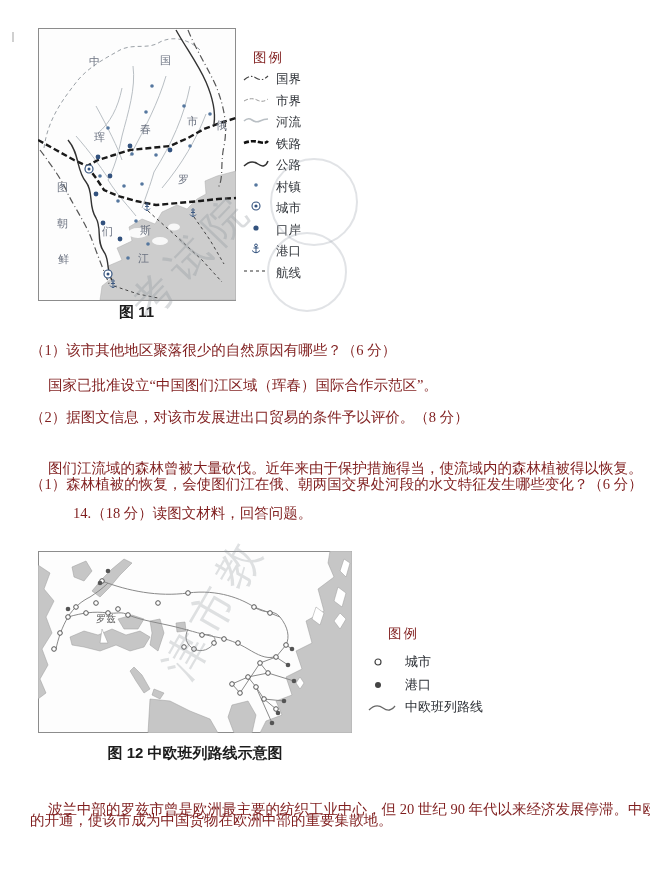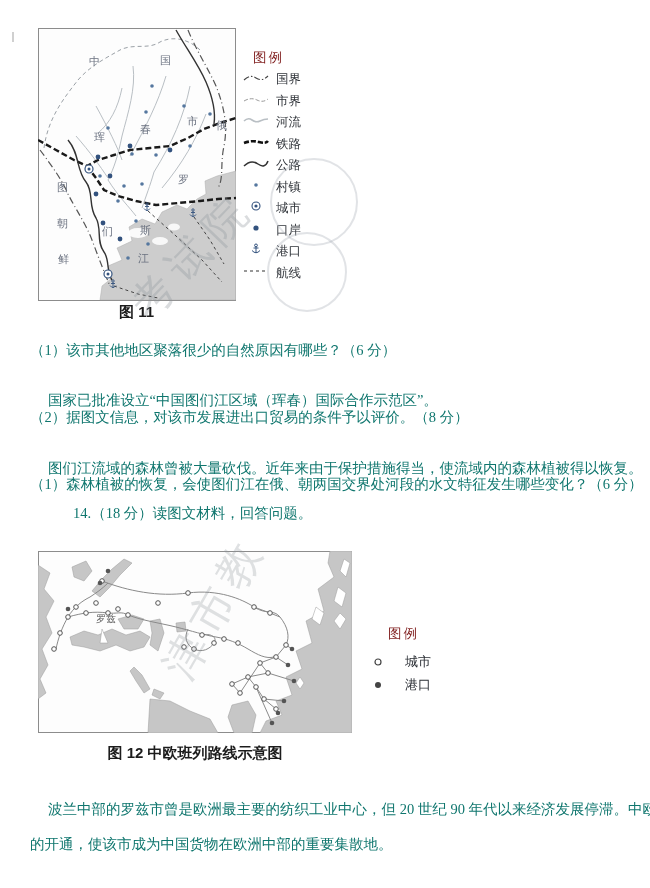--- a/index.html
+++ b/index.html
@@ -1,19 +1,19 @@
 <!DOCTYPE html>
 <html><head>
 <meta charset="utf-8">
 <style>
   html,body{margin:0;padding:0;background:#ffffff;}
   body{width:650px;height:888px;position:relative;overflow:hidden;
        font-family:"Liberation Serif","DejaVu Serif",serif;color:#262626;}
   .abs{position:absolute;}
-  .tline{position:absolute;font-size:14.5px;line-height:1.2;white-space:nowrap;color:#0f766e;}
+  .tline{position:absolute;font-size:14.5px;line-height:1.2;white-space:nowrap;color:#7f1d1d;}
   .indent{left:48px;}
   .num{left:30px;}
   .cap{position:absolute;font-family:Liberation Sans, sans-serif;
        font-weight:700;font-size:15px;color:#1c1c1c;text-align:center;}
   
   .lg1{position:absolute;left:243px;top:71px;width:92px;}
   .lg1 .row{display:flex;align-items:flex-start;height:21.5px;gap:7px;}
   .lg1 .ic{width:26px;height:12px;flex:0 0 26px;}
   .lg1 .lb{font-size:12.5px;color:#30343a;}
   .lgtitle{position:absolute;font-size:13.5px;color:#7f1d1d;letter-spacing:2px;}
@@ -221,21 +221,21 @@
     <svg class="ic" viewBox="0 0 26 12">
         <path d="M1,6 H25" stroke="#333" stroke-width="1.2" stroke-dasharray="3,3"></path>
       </svg>
     <span class="lb">航线</span>
   </div>
 </div>
 
 <div class="cap" style="left:38px;top:303px;width:197px;">图 11</div>
 
 <div class="tline num" style="top:342px;">（1）该市其他地区聚落很少的自然原因有哪些？（6 分）</div>
-<div class="tline indent" style="top:392px;">国家已批准设立“中国图们江区域（珲春）国际合作示范区”。</div>
+<div class="tline indent" style="top:377px;">国家已批准设立“中国图们江区域（珲春）国际合作示范区”。</div>
 <div class="tline num" style="top:409px;">（2）据图文信息，对该市发展进出口贸易的条件予以评价。（8 分）</div>
 <div class="tline indent" style="top:460px;">图们江流域的森林曾被大量砍伐。近年来由于保护措施得当，使流域内的森林植被得以恢复。</div>
 <div class="tline num" style="top:476px;">（1）森林植被的恢复，会使图们江在俄、朝两国交界处河段的水文特征发生哪些变化？（6 分）</div>
 <div class="tline" style="left:29px;top:505px;margin-left:44px;">14.（18 分）读图文材料，回答问题。</div>
 
 <svg class="abs" style="left:38px;top:551px;" width="314" height="182" viewBox="0 0 314 182">
   <rect x="0.5" y="0.5" width="313" height="181" fill="#fdfdfd" stroke="#8c8c8c"></rect>
   <g fill="#c6c6c6" stroke="#9b9b9b" stroke-width="0.5">
     <polygon points="0,14 12,22 6,38 16,50 8,66 14,82 4,98 10,114 2,128 8,142 0,148"></polygon>
     <polygon points="34,16 48,10 54,20 46,30 36,26"></polygon>
@@ -322,23 +322,29 @@
         <circle cx="10" cy="7" r="3" fill="#fff" stroke="#444" stroke-width="1.2"></circle>
       </svg>
     <span class="lb">城市</span>
   </div>
   <div class="row">
     <svg class="ic" viewBox="0 0 28 14">
         <circle cx="10" cy="7" r="3" fill="#444"></circle>
       </svg>
     <span class="lb">港口</span>
   </div>
+  <div class="row">
+    <svg class="ic" viewBox="0 0 28 14">
+        <path d="M1,10 Q8,3 15,8 T27,6" fill="none" stroke="#666" stroke-width="1.3"></path>
+      </svg>
+    <span class="lb">中欧班列路线</span>
+  </div>
 </div>
 
 <div class="cap" style="left:38px;top:744px;width:314px;">图 12 中欧班列路线示意图</div>
 
 <div class="tline" style="left:48px;top:801px;">波兰中部的罗兹市曾是欧洲最主要的纺织工业中心，但 20 世纪 90 年代以来经济发展停滞。中欧班列</div>
-<div class="tline" style="left:30px;top:836px;">的开通，使该市成为中国货物在欧洲中部的重要集散地。</div>
+<div class="tline" style="left:30px;top:812px;">的开通，使该市成为中国货物在欧洲中部的重要集散地。</div>
 
 <div class="wm wm1">考试院</div>
 <div class="wm wm2">津市教</div>
 <div class="wmc" style="left:270px;top:158px;width:84px;height:84px;"></div>
 <div class="wmc" style="left:267px;top:232px;width:76px;height:76px;"></div>
 
 </body></html>

